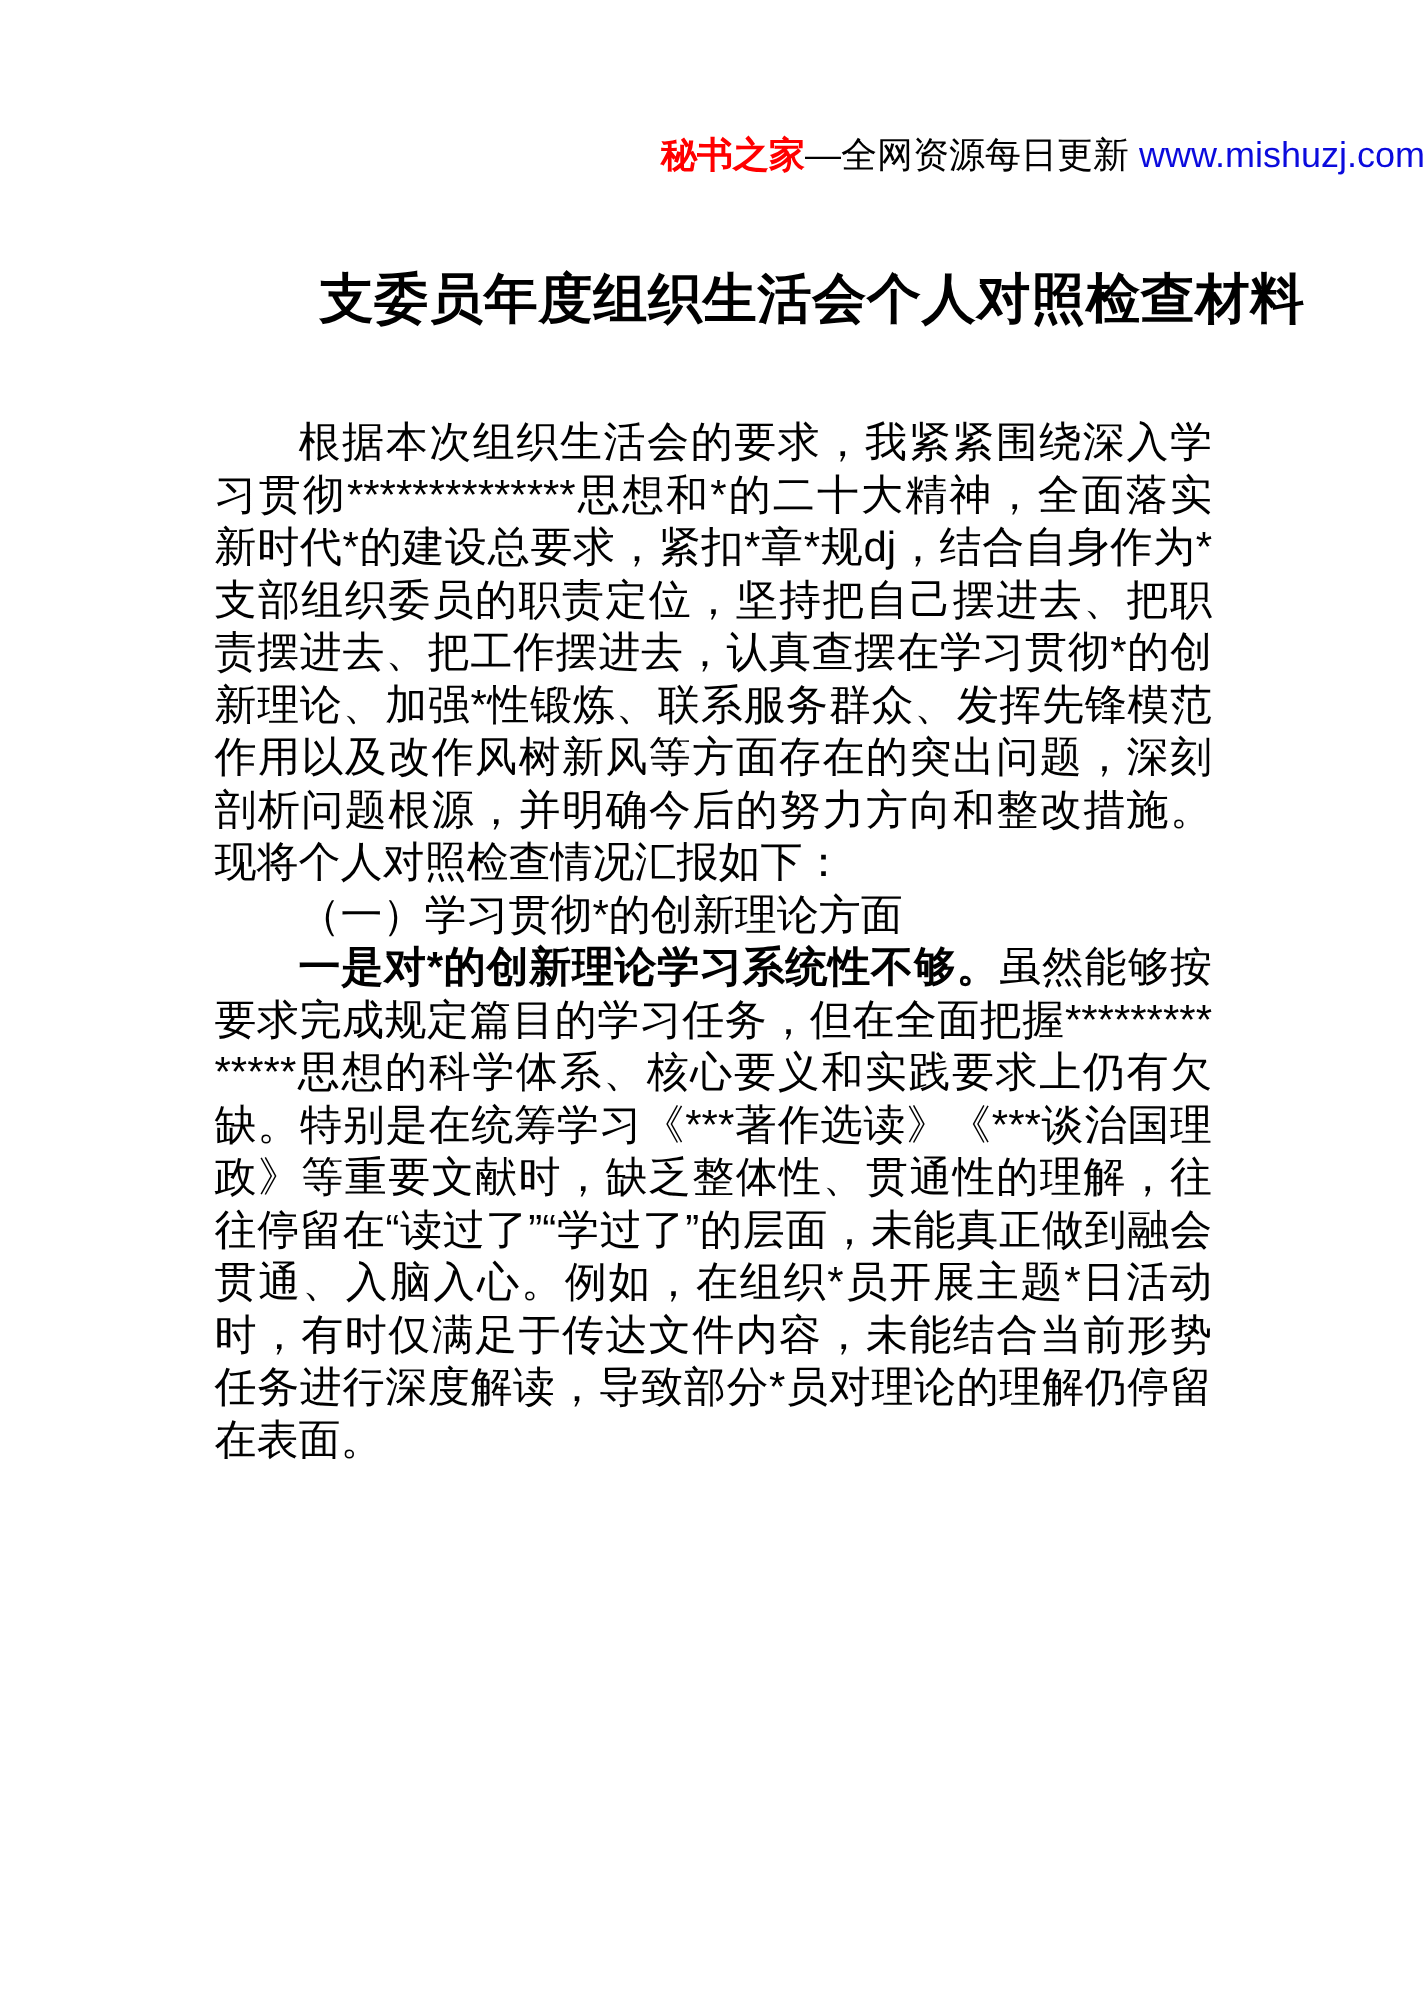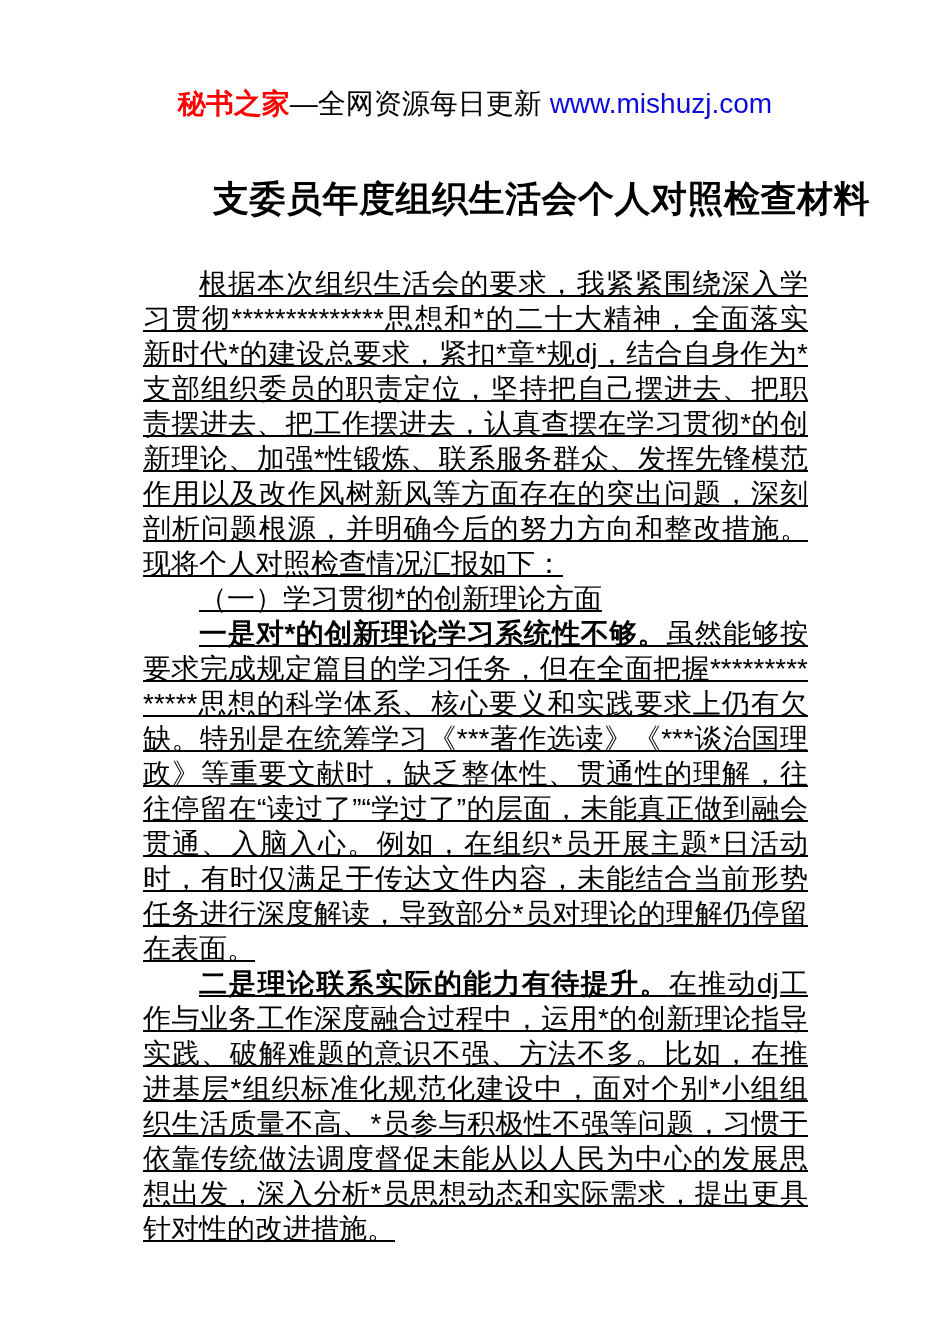--- a/index.html
+++ b/index.html
@@ -12,22 +12,22 @@
     width: 950px;
     height: 1344px;
     background: #ffffff;
     box-sizing: border-box;
     overflow: hidden;
     font-family: "Liberation Sans", sans-serif;
     color: #000000;
   }
   .site-header {
     margin-top: 88px;
-    text-align: center;
-    font-size: 28px;
+    text-align: right;
+    font-size: 24px;
     line-height: 32px;
     white-space: nowrap;
   }
   .site-header .brand {
     color: #ff0000;
     font-weight: 700;
   }
   .site-header .tagline {
     color: #000000;
   }
@@ -38,25 +38,24 @@
   .doc-title {
     margin: 56px 80px 0 80px;
     text-align: right;
     font-size: 36px;
     line-height: 46px;
     font-weight: 700;
     color: #000000;
     letter-spacing: 0.5px;
   }
   .doc-body {
-    margin: 44px 142px 0 143px;
+    margin: 55px 142px 0 143px;
     font-size: 28px;
     line-height: 35px;
     text-align: justify;
-    text-decoration: underline;
   }
   .doc-body p {
     margin: 0;
     padding: 0;
     text-indent: 2em;
     word-break: break-all;
   }
   .run-bold {
     font-weight: 700;
   }
@@ -74,17 +73,16 @@
 
   <div class="doc-body">
 
     <p><span>根据本次组织生活会的要求，我紧紧围绕深入学习贯彻**************思想和*的二十大精神，全面落实新时代*的建设总要求，紧扣*章*规dj，结合自身作为*支部组织委员的职责定位，坚持把自己摆进去、把职责摆进去、把工作摆进去，认真查摆在学习贯彻*的创新理论、加强*性锻炼、联系服务群众、发挥先锋模范作用以及改作风树新风等方面存在的突出问题，深刻剖析问题根源，并明确今后的努力方向和整改措施。现将个人对照检查情况汇报如下：</span></p>
 
 
     <p><span>（一）学习贯彻*的创新理论方面</span></p>
 
     <p><span class="run-bold">一是对*的创新理论学习系统性不够。</span><span>虽然能够按要求完成规定篇目的学习任务，但在全面把握**************思想的科学体系、核心要义和实践要求上仍有欠缺。特别是在统筹学习《***著作选读》《***谈治国理政》等重要文献时，缺乏整体性、贯通性的理解，往往停留在“读过了”“学过了”的层面，未能真正做到融会贯通、入脑入心。例如，在组织*员开展主题*日活动时，有时仅满足于传达文件内容，未能结合当前形势任务进行深度解读，导致部分*员对理论的理解仍停留在表面。</span></p>
 
-    <p><span class="run-bold">二是理论联系实际的能力有待提升。</span><span>在推动dj工作与业务工作深度融合过程中，运用*的创新理论指导实践、破解难题的意识不强、方法不多。比如，在推进基层*组织标准化规范化建设中，面对个别*小组组织生活质量不高、*员参与积极性不强等问题，习惯于依靠传统做法调度督促未能从以人民为中心的发展思想出发，深入分析*员思想动态和实际需求，提出更具针对性的改进措施。</span></p>
 
   </div>
 
 </div>
 
 </body></html>

